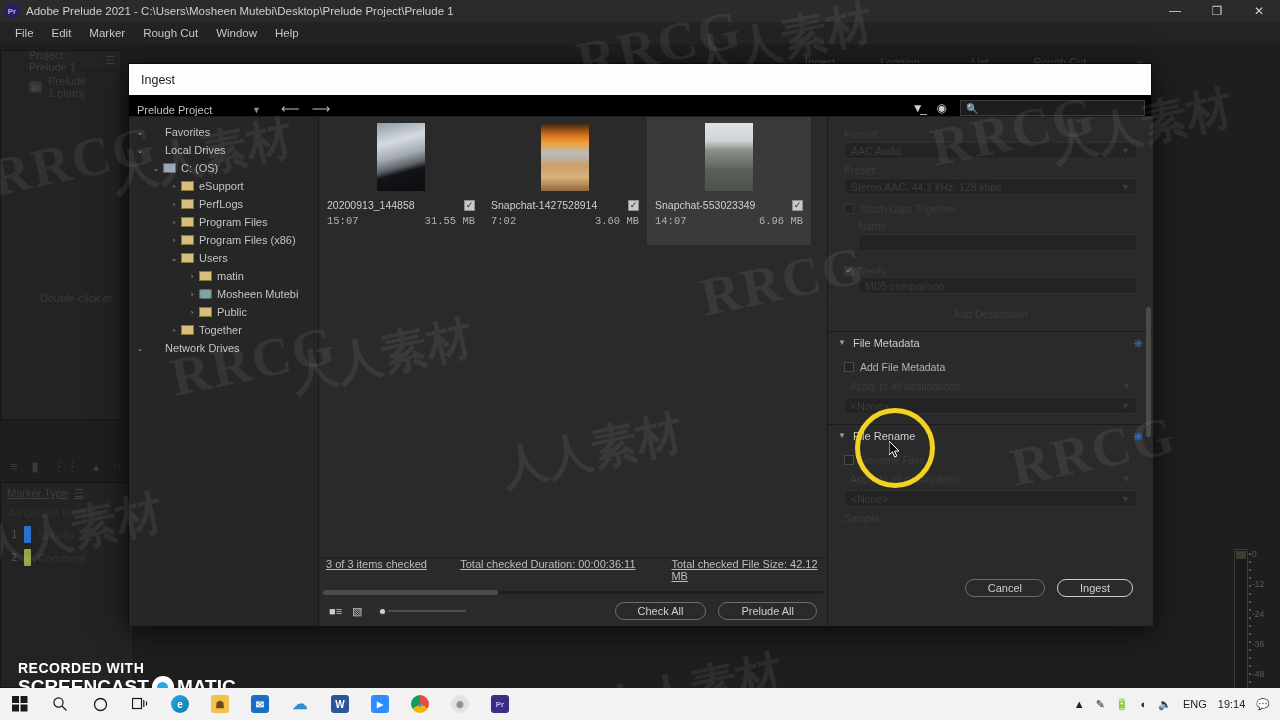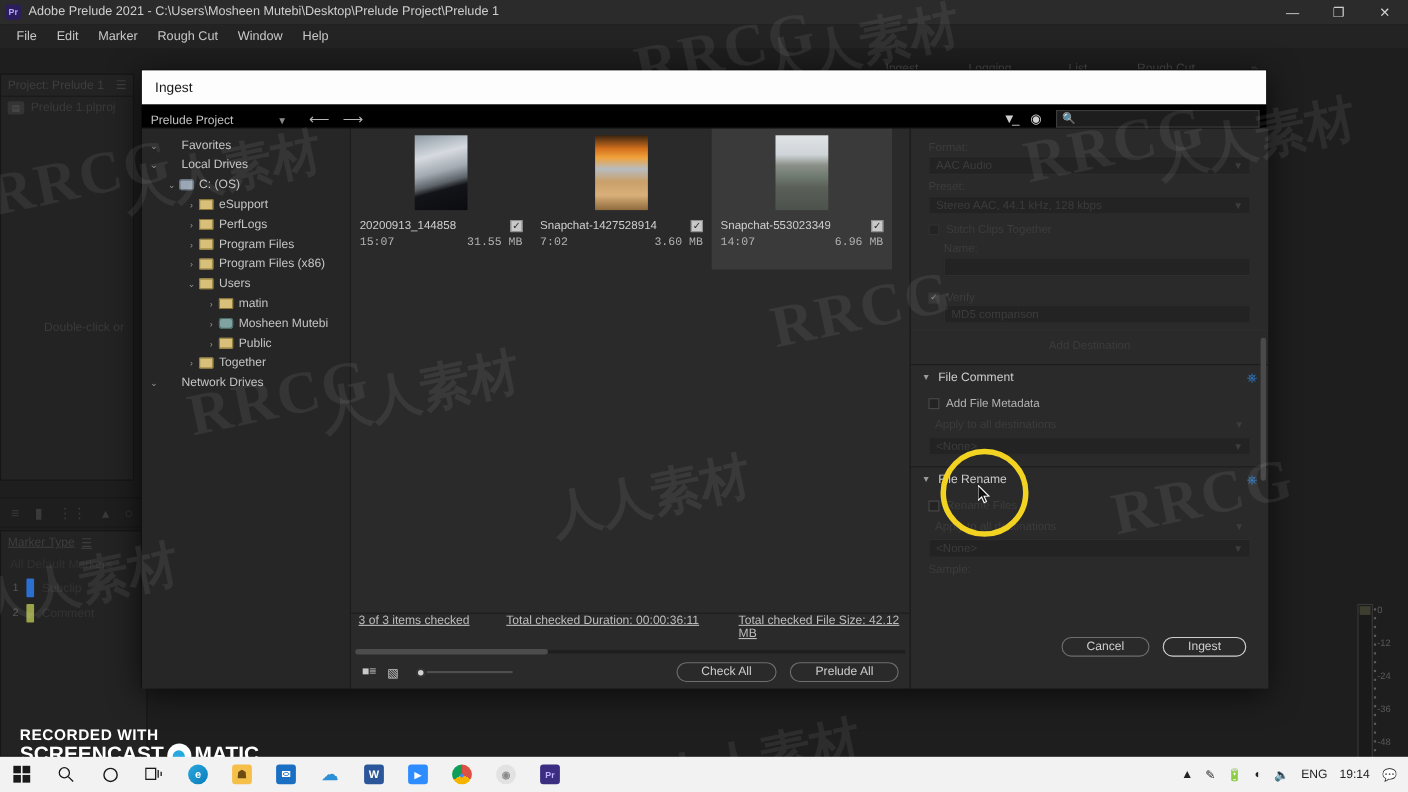--- a/index.html
+++ b/index.html
@@ -35,21 +35,21 @@
   
   #appbody { position:absolute; left:0; top:44px; width:1280px; height:644px;
      background:#1e1e1e; z-index:1; }
   .pnl { position:absolute; background:#232323; border:1px solid #161616; }
 
   #ws-tabs { position:absolute; left:780px; top:8px; width:400px; height:20px;
      display:flex; align-items:center; color:#4a4a4a; font-size:11px; }
   #ws-tabs span { width:98px; text-align:center; }
   #ws-caret { color:#4a4a4a; }
 
-  #proj-panel { left:0; top:23px; width:122px; height:370px; }
+  #proj-panel { left:0; top:6px; width:122px; height:370px;padding-left:22px; }
   #proj-head { display:flex;align-items:center; height:20px; padding:0 6px;
       color:#3e3e3e; font-size:11px; border-bottom:1px solid #1a1a1a; }
   #proj-head .burger { margin-left:auto; color:#3e3e3e; }
   #proj-item { display:flex;align-items:center;gap:6px; padding:4px 6px; color:#3a3a3a; }
   #proj-item .ic { width:15px;height:12px;background:#343434;border-radius:2px;
       display:flex;align-items:center;justify-content:center;color:#555;font-size:8px; }
 
   #dblclick { position:absolute; left:40px; top:248px; color:#3a3a3a; font-size:11px; }
 
   #tool-row { position:absolute; left:0; top:408px; width:134px; height:28px;
@@ -488,21 +488,21 @@
         <div class="rfield dim" style="margin-left:30px">
           <div class="rinput">
             <span>MD5 comparison</span>
           </div>
         </div>
 
         <div id="adddest" class="dim">Add Destination</div>
 
         <div class="sect-head" style="margin-top:4px">
           <span class="arr">▼</span>
-          <span>File Comment</span>
+          <span>File Metadata</span>
           <span class="pw">⎈</span>
         </div>
         <div class="rcheck">
           <span class="cbx"></span>
           <span>Add File Metadata</span>
         </div>
         <div class="rfield dim" style="margin-top:4px">
           <div class="rinput" style="border:none;background:transparent">
             <span>Apply to all destinations</span>
             <span class="cv">▼</span>

